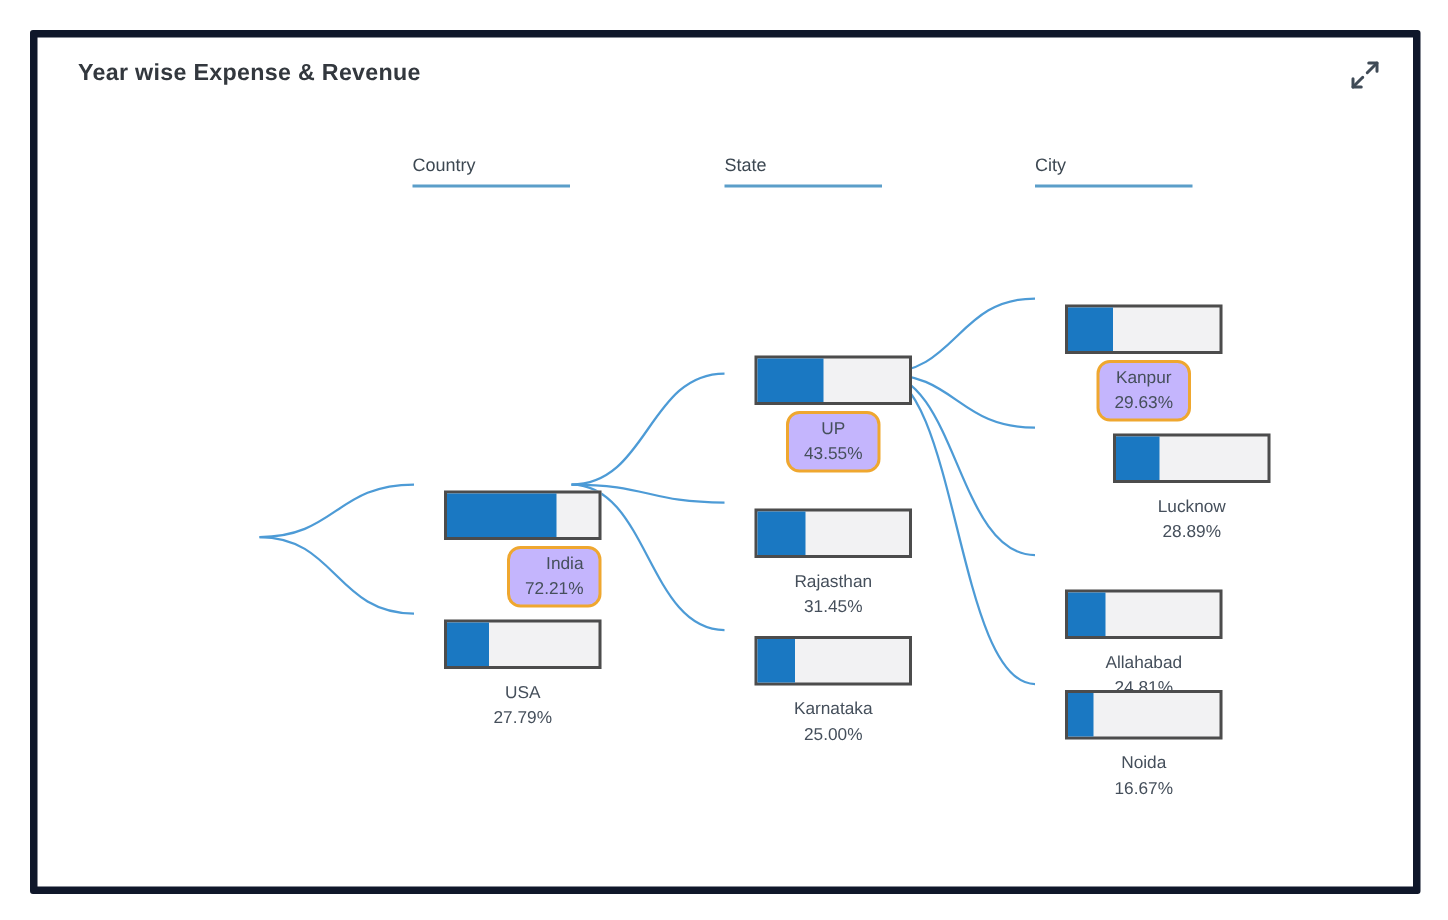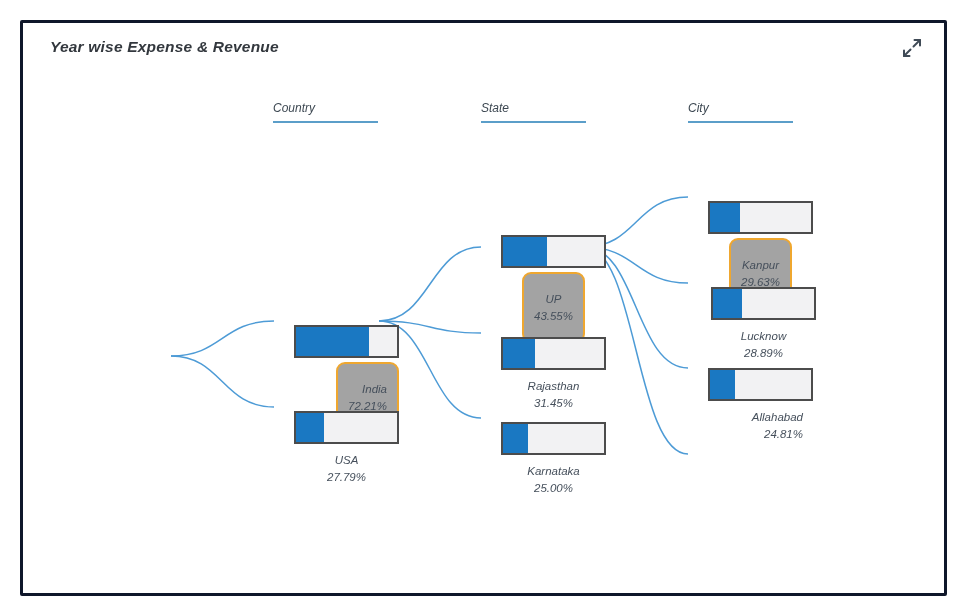--- a/index.html
+++ b/index.html
@@ -7,23 +7,22 @@
     width: 965px; height: 613px;
     background: #ffffff;
     font-family: "Liberation Sans", "DejaVu Sans", sans-serif;
     overflow: hidden;
   }
   .card {
     position: absolute;
     left: 20px; top: 20px;
     width: 927px; height: 576px;
     background: #ffffff;
-    border: 3px solid #0f172a;
+    border: 5px solid #0f172a;
     border-radius: 2px;
-    font-style: italic;
   }
   .card-header {
     position: absolute; left: 0; top: 0; right: 0; height: 56px;
   }
   .card-title {
     position: absolute; left: 27px; top: 15px;
     font-size: 15.5px; font-weight: bold; color: #33383e;
     letter-spacing: 0.2px;
   }
   .expand-btn {
@@ -63,33 +62,33 @@
   .node-label {
     display: inline-block;
     margin-top: 4px;
     font-size: 11.5px; line-height: 1.45; color: #454f5b;
     padding: 2px 8px;
     border: 2px solid transparent;
   }
   .node.highlighted .node-label {
     border-color: #efa72f;
     border-radius: 9px;
-    background: #a3a3a3;
-    padding: 17px 10px;
+    background: #c4b5fd;
+    padding: 2px 10px;
   }
   
   #node-population { left: 63px;  top: 337px; }
   #node-india      { left: 271px; top: 302px; text-align: right; }
   #node-usa        { left: 271px; top: 388px; }
   #node-up         { left: 478px; top: 212px; }
   #node-rajasthan  { left: 478px; top: 314px; text-align: center; }
   #node-karnataka  { left: 478px; top: 399px; }
   #node-kanpur     { left: 685px; top: 178px; }
-  #node-lucknow    { left: 688px; top: 264px; }
-  #node-allahabad  { left: 685px; top: 345px; text-align: right; }
+  #node-lucknow    { left: 717px; top: 264px; }
+  #node-allahabad  { left: 685px; top: 368px; }
   #node-noida      { left: 685px; top: 435px; }
 </style>
 </head>
 <body>
 
 <div class="card">
 
   <div class="card-header">
     <div class="card-title">Year wise Expense &amp; Revenue</div>
     <button class="expand-btn" title="">
@@ -207,15 +206,24 @@
     <div class="node" id="node-allahabad">
       <div class="bar">
           <div class="fill" style="width: 24.81%;"></div>
         </div>
       <div class="node-label">
         <span>Allahabad</span><br>
         <span>24.81%</span>
       </div>
     </div>
 
+    <div class="node" id="node-noida">
+      <div class="bar">
+          <div class="fill" style="width: 16.67%;"></div>
+        </div>
+      <div class="node-label">
+        <span>Noida</span><br>
+        <span>16.67%</span>
+      </div>
+    </div>
 
   </div>
 </div>
 
 </body></html>

